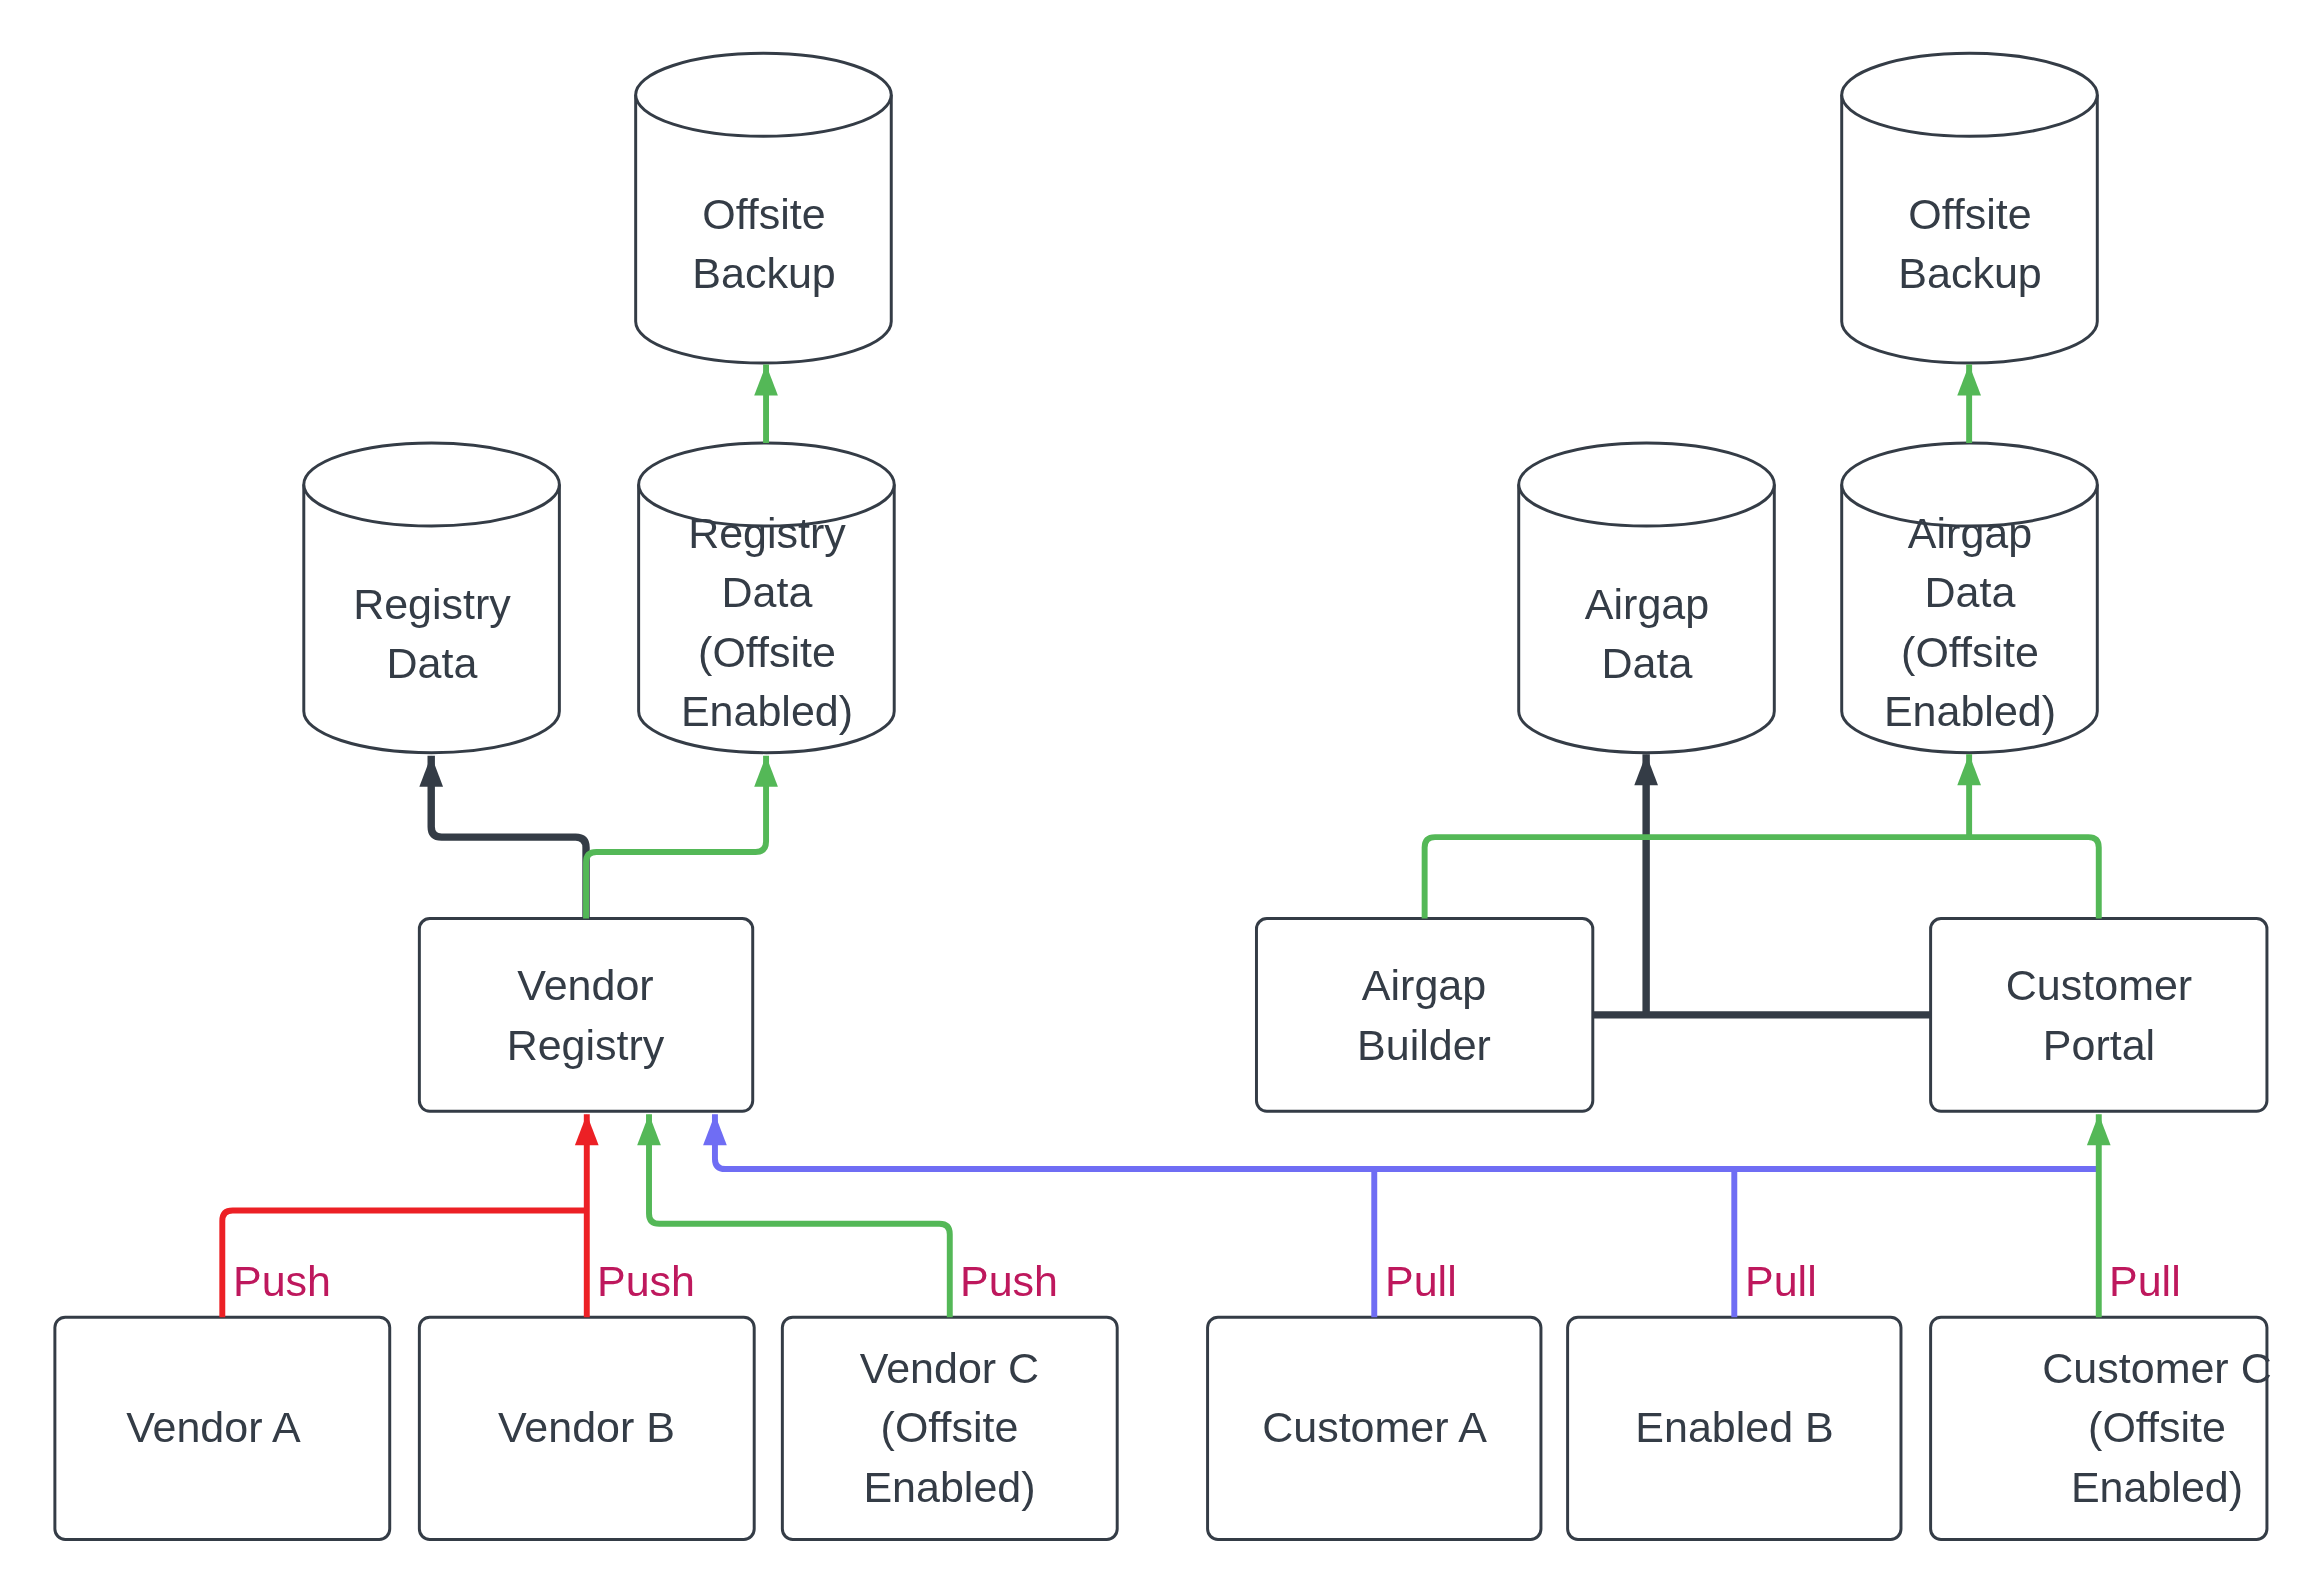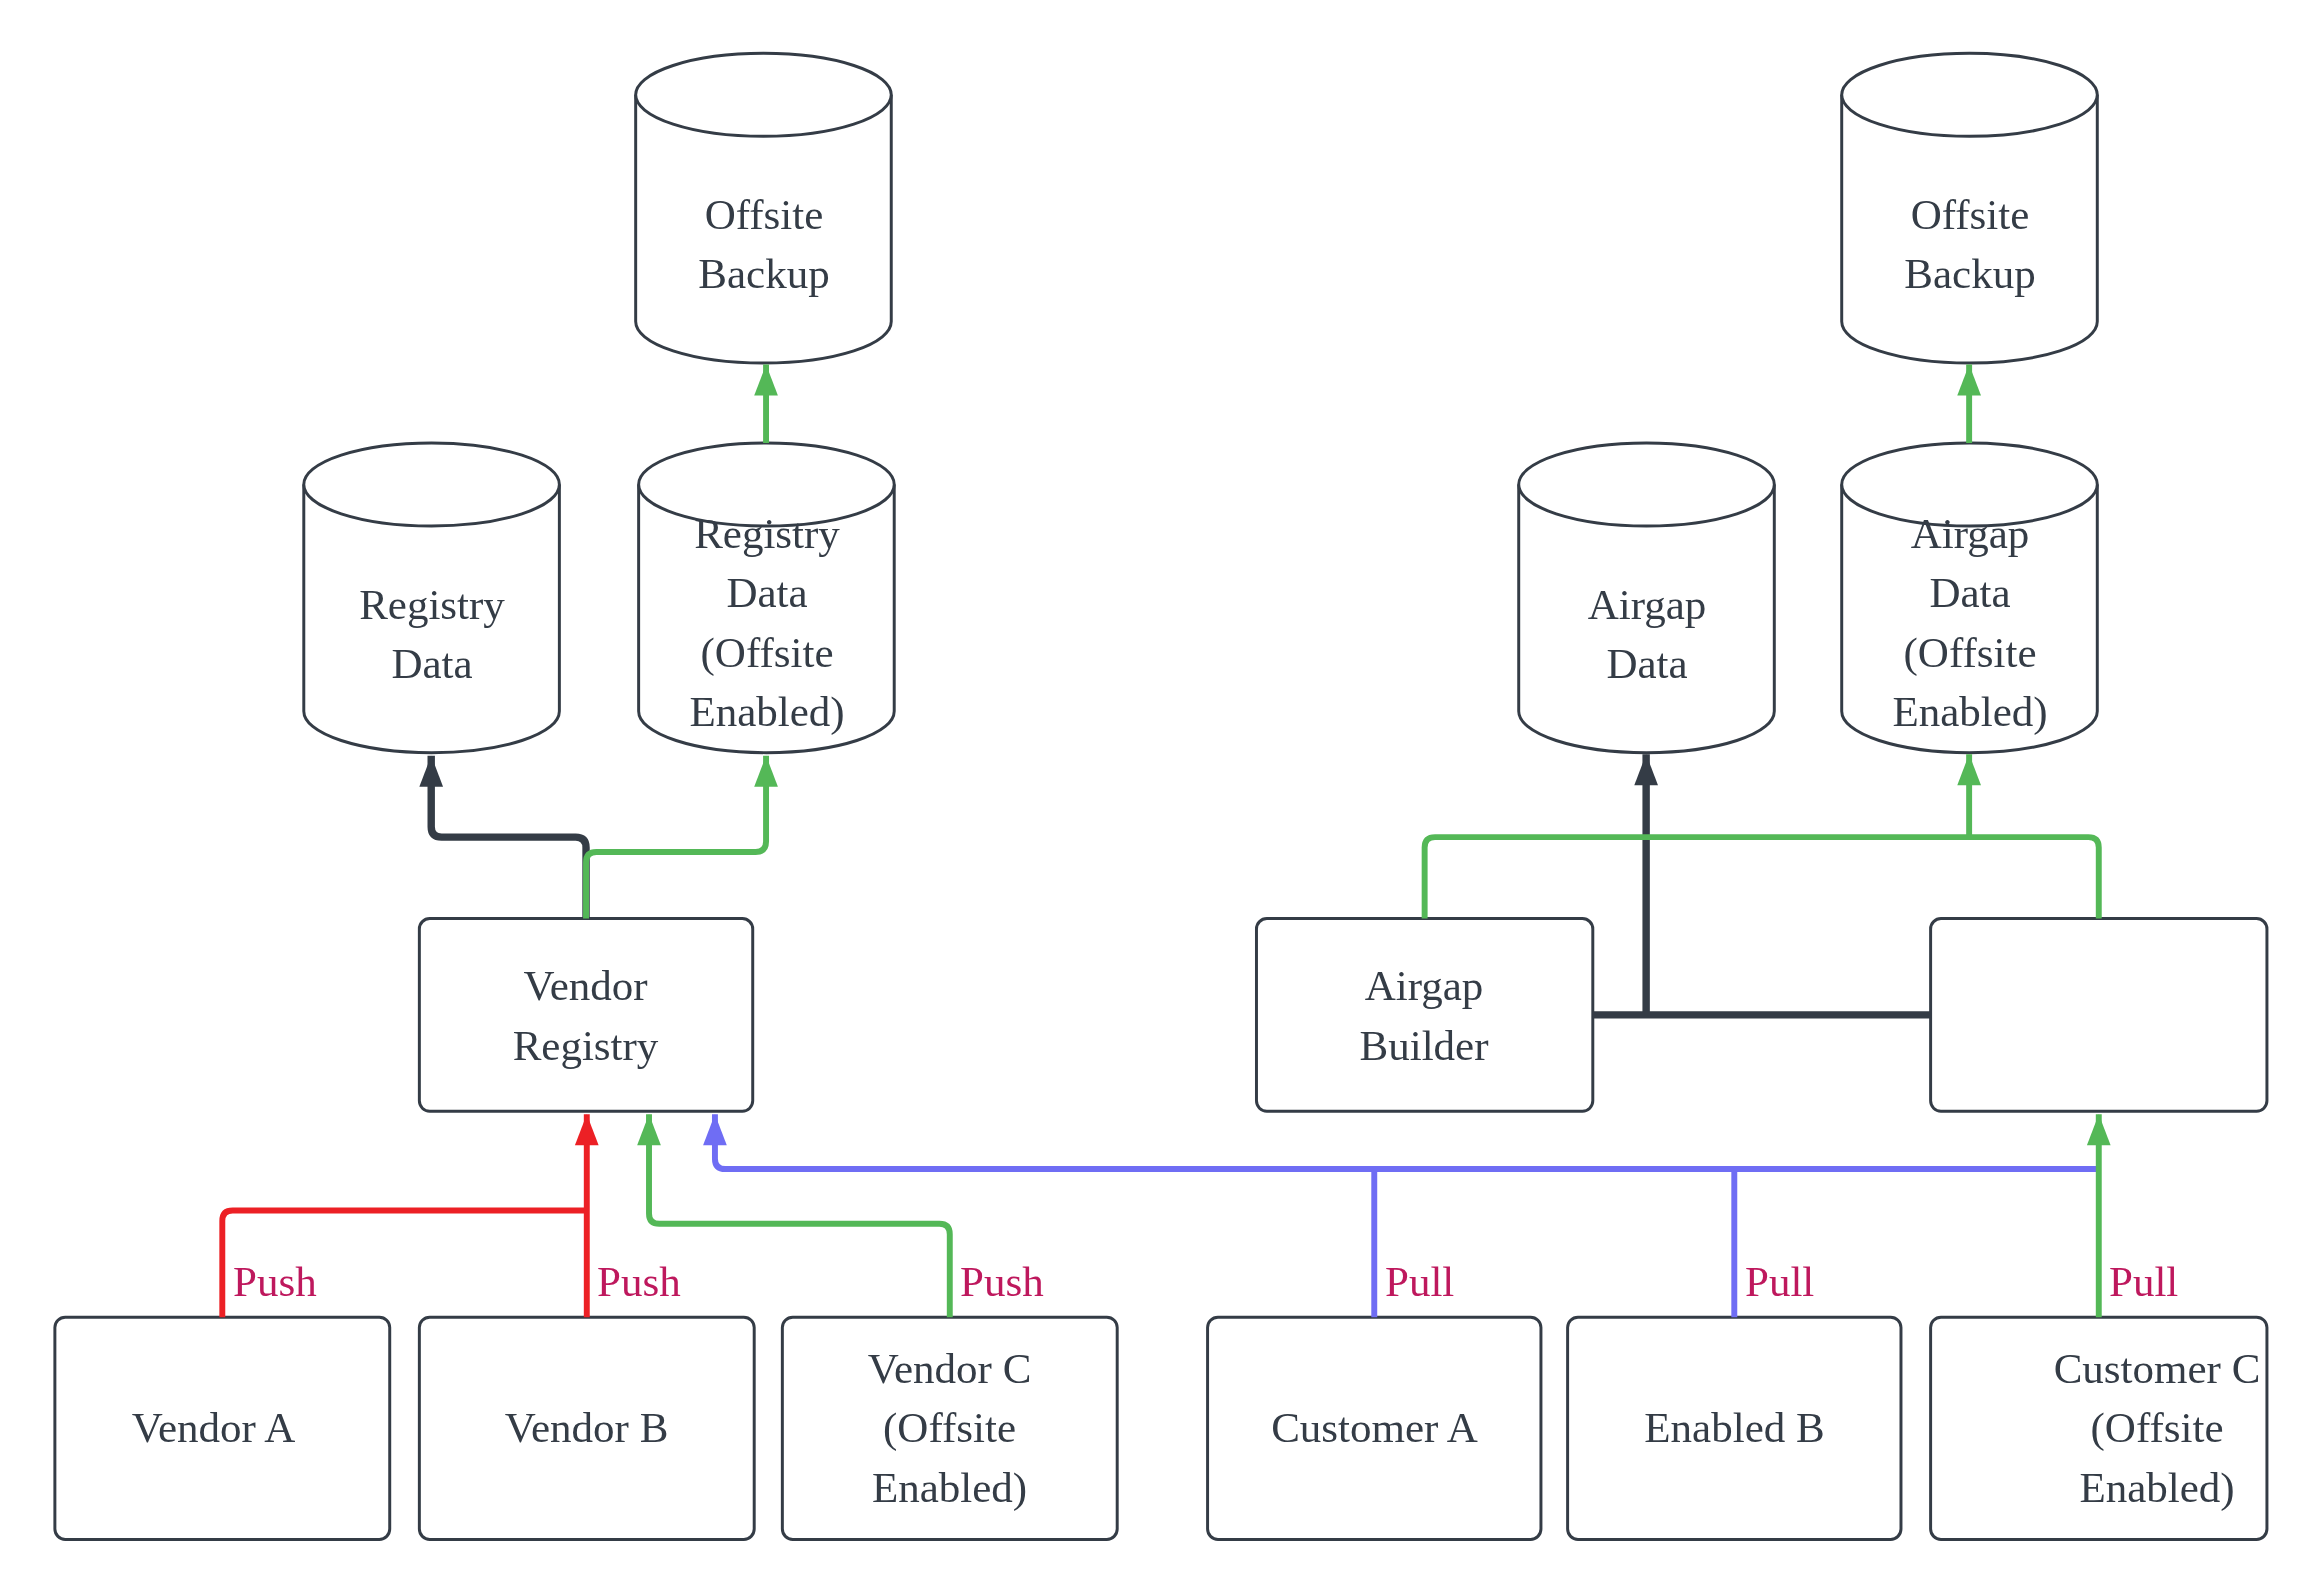--- a/index.html
+++ b/index.html
@@ -1,17 +1,17 @@
 <!DOCTYPE html>
 <html style="font-size:12px"><head>
 <meta charset="utf-8">
 <style>
   html,body{margin:0;padding:0;background:#ffffff;}
   #canvas{position:relative;width:2307px;height:1592px;background:#ffffff;overflow:hidden;
-          font-family:Liberation Serif, serif;}
+          font-family:Liberation Sans, sans-serif;}
   #diagram-svg{position:absolute;left:0;top:0;}
   .lbl{position:absolute;display:flex;align-items:center;justify-content:center;
        text-align:center;white-space:pre-line;color:#343c46;font-size:43px;line-height:1.38;}
   .edge-lbl{position:absolute;display:flex;align-items:center;justify-content:flex-start;
        text-align:left;color:#be185d;font-size:43px;line-height:1.2;}
 </style>
 </head>
 <body>
 
 <div id="canvas">
@@ -110,20 +110,22 @@
 Data
 (Offsite
 Enabled)</div>
 <div class="lbl" style="left:1842px;top:133px;width:256px;height:222px;">Offsite
 Backup</div>
 
 <div class="lbl" style="left:419px;top:919px;width:333px;height:193px;">Vendor
 Registry</div>
 <div class="lbl" style="left:1256px;top:919px;width:336px;height:193px;">Airgap
 Builder</div>
+<div class="lbl" style="left:1931px;top:919px;width:336px;height:193px;">Customer
+Portal</div>
 
 <div class="lbl" style="left:46px;top:1317px;width:335px;height:222px;">Vendor A</div>
 <div class="lbl" style="left:419px;top:1317px;width:335px;height:222px;">Vendor B</div>
 <div class="lbl" style="left:782px;top:1317px;width:335px;height:222px;">Vendor C
 (Offsite
 Enabled)</div>
 <div class="lbl" style="left:1208px;top:1317px;width:333px;height:222px;">Customer A</div>
 <div class="lbl" style="left:1568px;top:1317px;width:333px;height:222px;">Enabled B</div>
 <div class="lbl" style="left:1931px;top:1317px;width:360px;height:222px;margin-left:46px;">Customer C
 (Offsite

